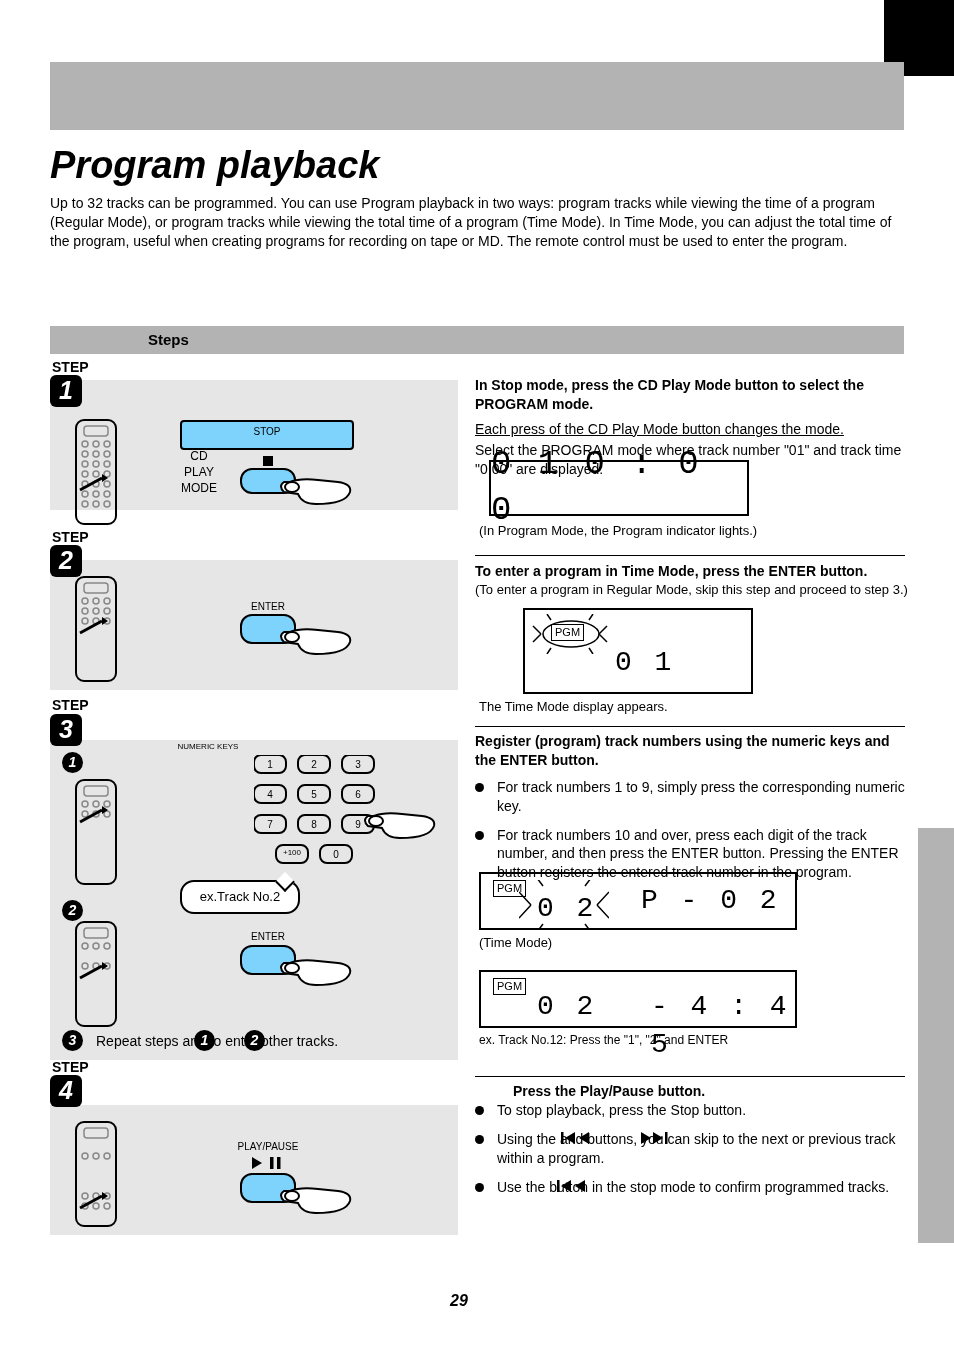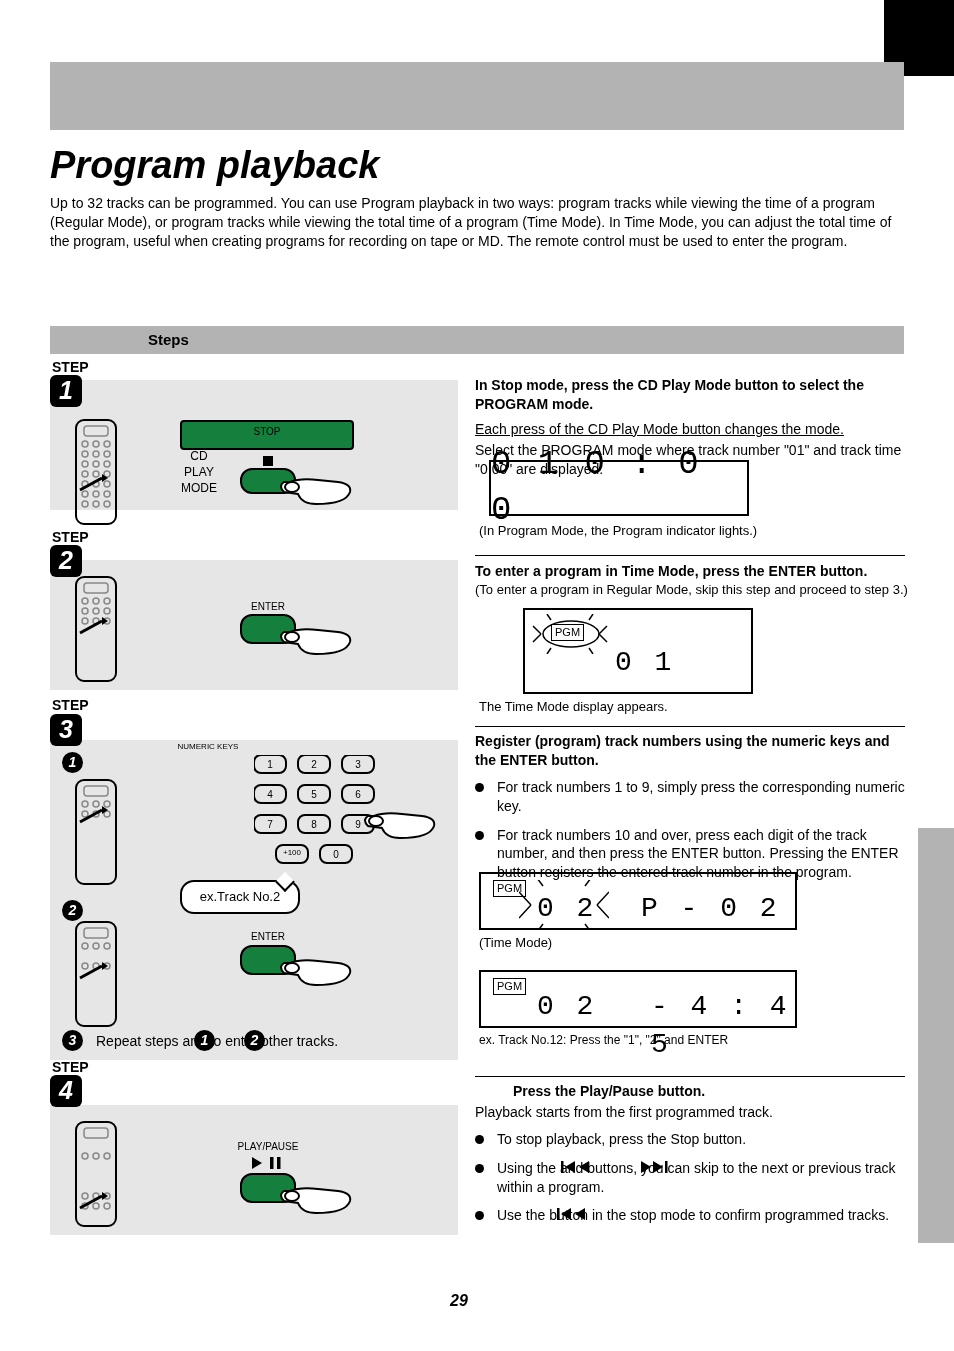--- a/index.html
+++ b/index.html
@@ -17,21 +17,21 @@
   .remote-outer { stroke: #000; stroke-width: 2; fill: none; }
   .keypad rect { stroke:#000; stroke-width:2; fill:none; }
   .right-col { position: absolute; left: 475px; width: 436px; }
   .hr { position: absolute; left: 475px; width: 430px; height: 0; border-top: 1.5px solid #000; }
   .lcd-box { border: 2px solid #000; height: 78px; position: relative; }
   .lcd-text { font-family: 'Courier New', monospace; font-size: 34px; letter-spacing: 3px; display: flex; align-items: center; justify-content: center; height: 100%; }
   .lcd-text-sm { font-family: 'Courier New', monospace; font-size: 28px; letter-spacing: 3px; }
   .bullet { position: relative; padding-left: 22px; margin-bottom: 10px; }
   .bullet::before { content: ''; position: absolute; left: 0; top: 5px; width: 9px; height: 9px; background: #000; border-radius: 50%; }
   .dashed-border { border: 1.5px dashed #888; }
-  .btn-rect { border: 2px solid #000; border-radius: 8px; background: #15803d; }
+  .btn-rect { border: 2px solid #000; border-radius: 8px; background: #7dd3fc; }
   .hand { position: absolute; }
   .balloon { border: 2px solid #000; border-radius: 14px 14px 14px 14px; padding: 6px 12px; font-size: 13px; position: absolute; background: #fff; }
   .balloon-tail { position: absolute; width: 14px; height: 14px; border-left: 2px solid #000; border-bottom: 2px solid #000; background:#fff; transform: rotate(-45deg); }
   .page-num { position: absolute; top: 1290px; left: 450px; font-weight: bold; font-style: italic; font-size: 16px; }
   .step-label { position: absolute; font-weight: bold; font-size: 14px; }
   .small-label { position: absolute; font-size: 10px; text-align: center; }
   .pgm-badge { position: absolute; border: 1.8px solid #000; padding: 0 3px; font-size: 11px; font-family: Arial; }
   .flash { position: absolute; }
 </style>
 </head>
@@ -271,37 +271,36 @@
   <div class="bullet"><span>For track numbers 1 to 9, simply press the corresponding numeric key.</span></div>
   <div class="bullet"><span>For track numbers 10 and over, press each digit of the track number, and then press the ENTER button. Pressing the ENTER button registers the entered track number in the program.</span></div>
 </div>
 <div class="right-col" style="top:872px;">
   <div class="lcd-box" style="width:318px; margin-left:4px; height:58px;">
     <div class="pgm-badge" style="top:6px; left:12px;">PGM</div>
     <svg class="flash" style="top:6px; left:38px;" width="90" height="50">
       <path d="M12 25 L0 12 M12 25 L0 38 M78 25 L90 12 M78 25 L90 38 M24 6 L18 -2 M66 6 L72 -2 M24 44 L18 52 M66 44 L72 52" stroke="#000" stroke-width="1.5"></path>
     </svg>
     <div class="lcd-text-sm" style="position:absolute; top:16px; left:56px;">0 2</div>
-    <div class="lcd-text-sm" style="position:absolute; top:16px; left:160px;">P - 0 2</div>
+    <div class="lcd-text-sm" style="position:absolute; top:8px; left:160px;">P - 0 2</div>
   </div>
   <div style="font-size:13px; margin-left:4px; margin-top:4px;">(Time Mode)</div>
 </div>
 <div class="right-col" style="top:970px;">
   <div class="lcd-box" style="width:318px; margin-left:4px; height:58px;">
     <div class="pgm-badge" style="top:6px; left:12px;">PGM</div>
     <div class="lcd-text-sm" style="position:absolute; top:16px; left:56px;">0 2</div>
     <div class="lcd-text-sm" style="position:absolute; top:16px; left:170px;">- 4 : 4 5</div>
   </div>
   <div style="font-size:12px; margin-left:4px; margin-top:4px;">ex. Track No.12: Press the "1", "2" and ENTER</div>
 </div>
 <div class="hr" style="top:1076px;"></div>
 
 <div class="right-col" style="top:1082px;">
   <div style="font-weight:bold;padding-left:38px;">Press the Play/Pause button.</div>
-  <div style="margin-top:2px; margin-bottom:8px;">Playback starts from the first programmed track.</div>
   <div class="bullet"><span>To stop playback, press the Stop button.</span></div>
   <div class="bullet" style="position:relative;">
     <span>Using the           and           buttons, you can skip to the next or previous track within a program.</span>
     <svg style="position:absolute; top:2px; left:86px;" width="28" height="12">
         <rect x="0" y="0" width="2.5" height="12" fill="#000"></rect>
         <polygon points="14,6 4,0 4,12" fill="#000" transform="scale(-1,1) translate(-18,0)"></polygon>
         <polygon points="28,6 18,0 18,12" fill="#000" transform="scale(-1,1) translate(-46,0)"></polygon>
       </svg>
     <svg style="position:absolute; top:2px; left:166px;" width="28" height="12">
         <polygon points="0,0 10,6 0,12" fill="#000"></polygon>

